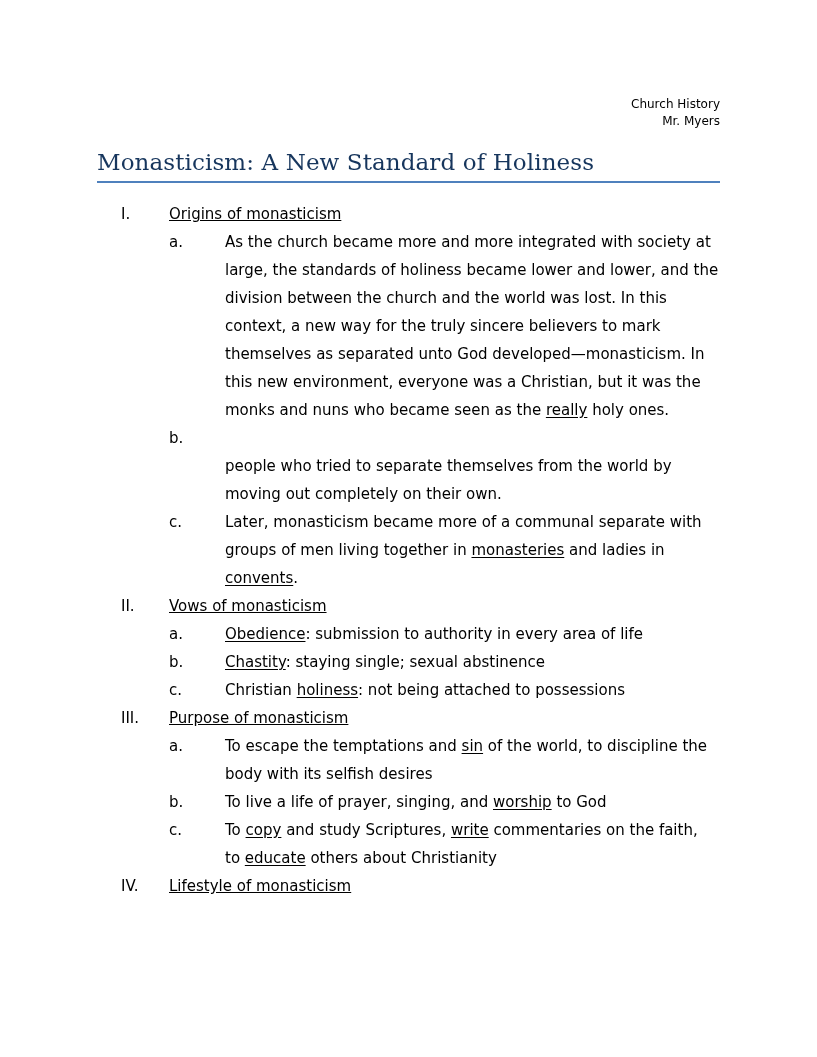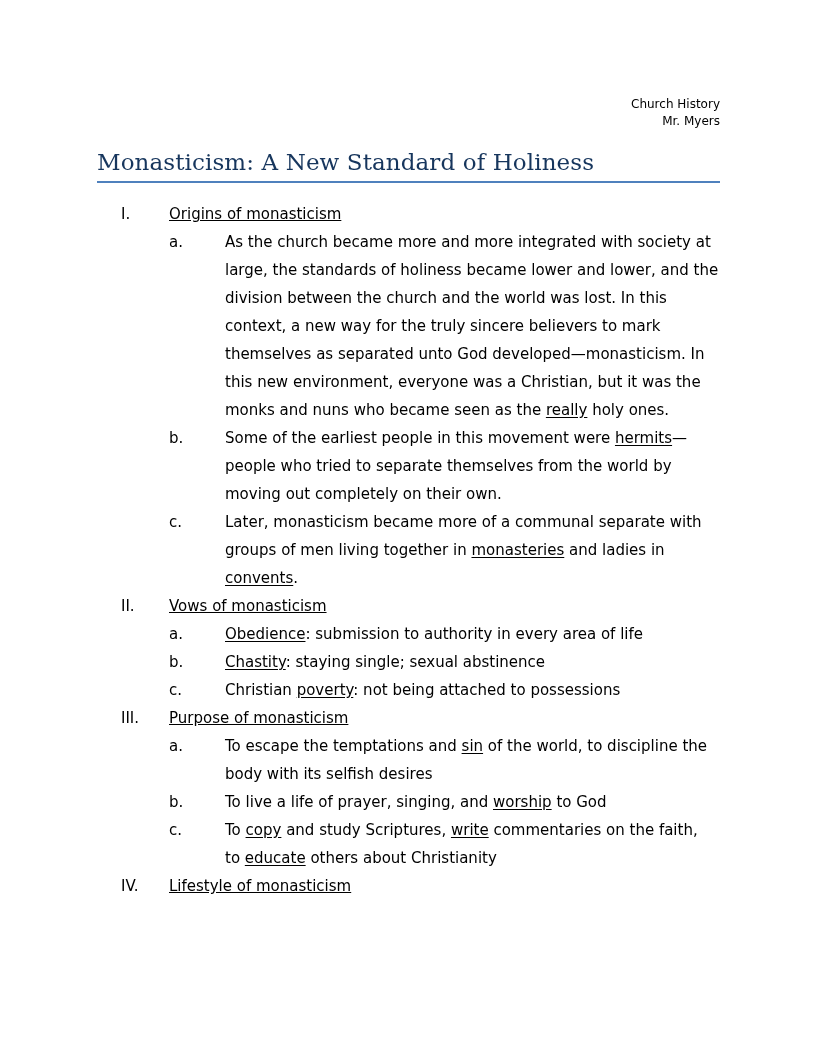--- a/index.html
+++ b/index.html
@@ -53,21 +53,20 @@
       <span class="sub-text"><span>themselves as separated unto God developed—monasticism.  In</span></span>
     </div>
     <div class="line">
       <span class="sub-text"><span>this new environment, everyone was a Christian, but it was the</span></span>
     </div>
     <div class="line">
       <span class="sub-text"><span>monks and nuns who became seen as the </span><u>really</u><span> holy ones.</span></span>
     </div>
     <div class="line">
       <span class="letter">b.</span>
-      <span class="sub-text"><span>Some of the earliest people in this movement were </span><u>hermits</u><span>—</span></span>
     </div>
     <div class="line">
       <span class="sub-text"><span>people who tried to separate themselves from the world by</span></span>
     </div>
     <div class="line">
       <span class="sub-text"><span>moving out completely on their own.</span></span>
     </div>
     <div class="line">
       <span class="letter">c.</span>
       <span class="sub-text"><span>Later, monasticism became more of a communal separate with</span></span>
@@ -85,21 +84,21 @@
     <div class="line">
       <span class="letter">a.</span>
       <span class="sub-text"><u>Obedience</u><span>:  submission to authority in every area of life</span></span>
     </div>
     <div class="line">
       <span class="letter">b.</span>
       <span class="sub-text"><u>Chastity</u><span>:  staying single; sexual abstinence</span></span>
     </div>
     <div class="line">
       <span class="letter">c.</span>
-      <span class="sub-text"><span>Christian </span><u>poverty</u><span>:  not being attached to possessions</span></span>
+      <span class="sub-text"><span>Christian </span><u>holiness</u><span>:  not being attached to possessions</span></span>
     </div>
     <div class="line">
       <span class="roman">III.</span>
       <span class="roman-text">Purpose of monasticism</span>
     </div>
     <div class="line">
       <span class="letter">a.</span>
       <span class="sub-text"><span>To escape the temptations and </span><u>sin</u><span> of the world, to discipline the</span></span>
     </div>
     <div class="line">

